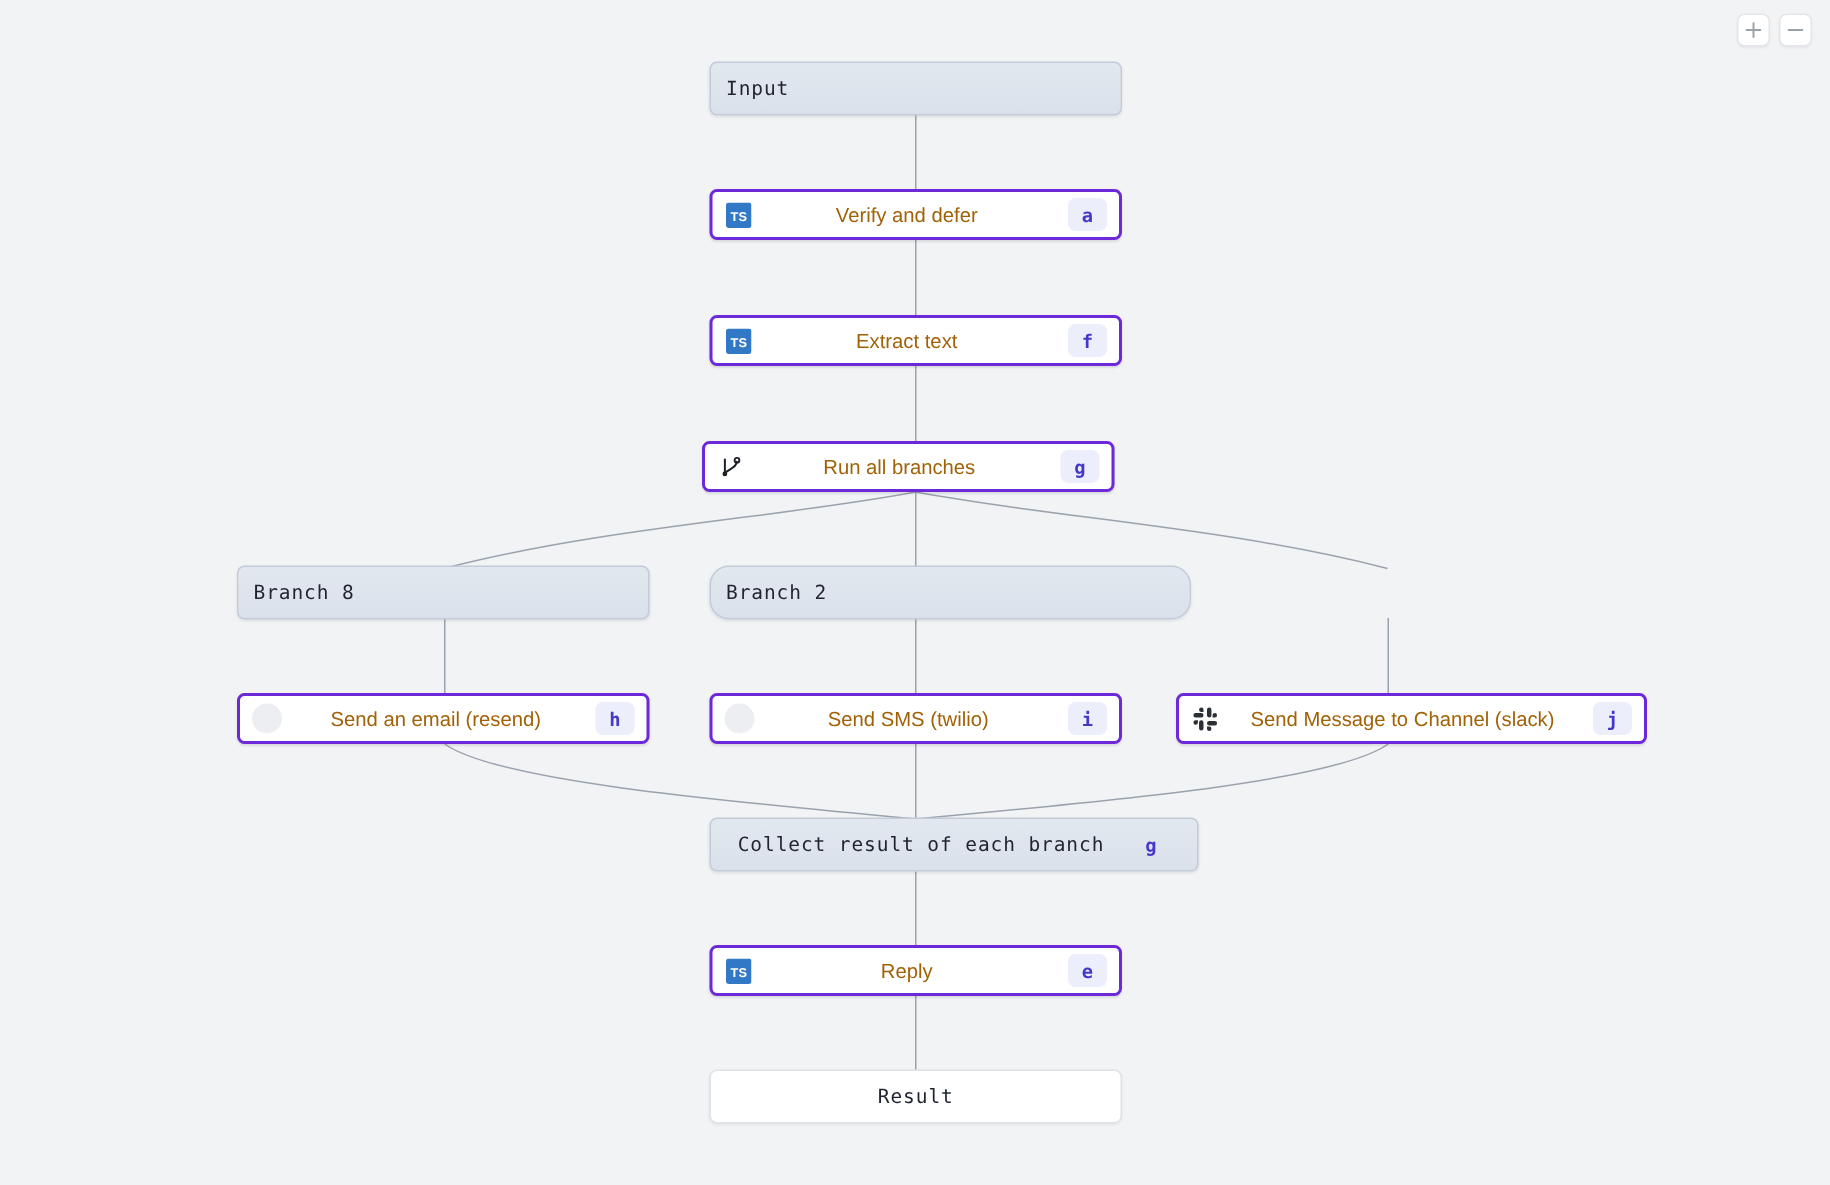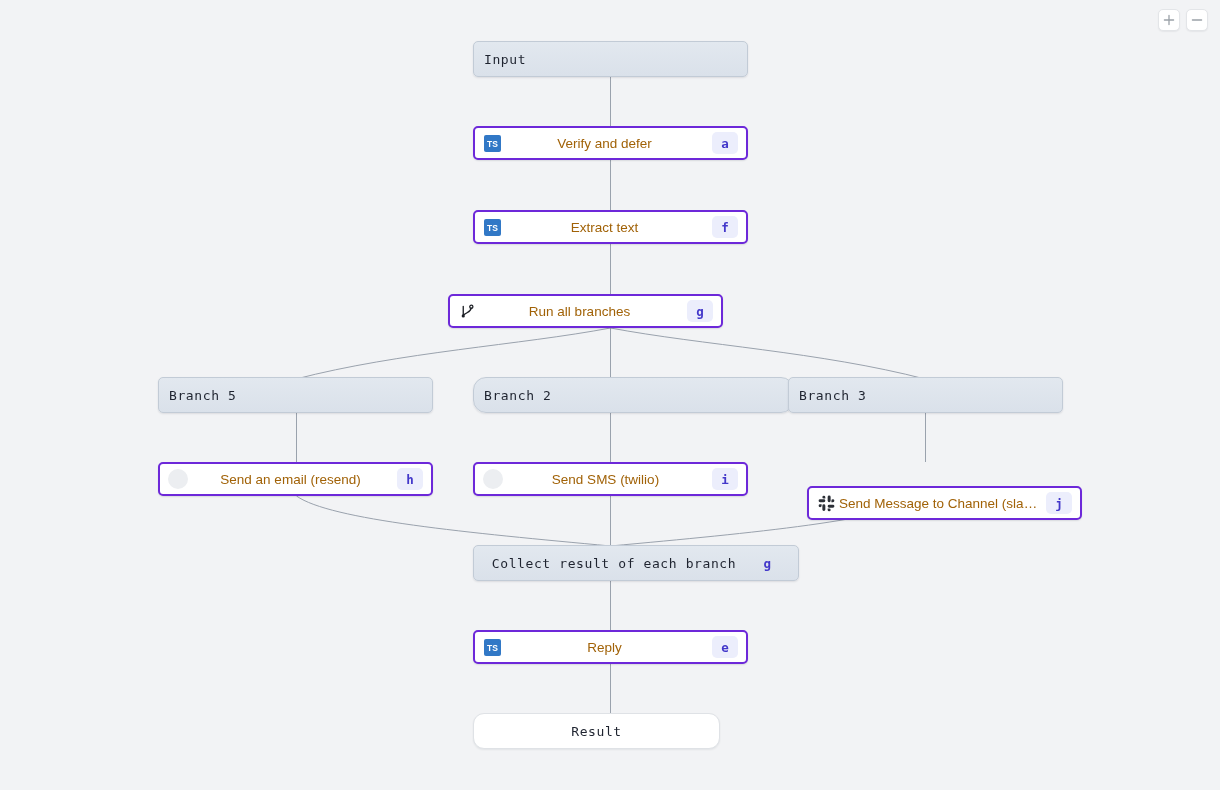--- a/index.html
+++ b/index.html
@@ -224,58 +224,55 @@
     <span class="node-icon">
       <svg width="17" height="17" viewBox="0 0 17 17">
         <rect x="0" y="0" width="17" height="17" rx="2" fill="#3178c6"></rect>
         <text x="8.5" y="12.2" text-anchor="middle" fill="#ffffff" font-family="Liberation Sans, sans-serif" font-size="8.5" font-weight="bold">TS</text>
       </svg>
     </span>
     <span class="node-label">Extract text</span>
     <span class="badge">f</span>
   </div>
 
-  <div class="node mod" style="left:448px; top:294px; width:275px;">
+  <div class="node mod" style="left:468px; top:294px; width:275px;">
     <span class="node-icon">
       <svg width="17" height="17" viewBox="0 0 16 16">
         <g fill="none" stroke="#1c1f25" stroke-width="1.25" stroke-linecap="round">
           <path d="M4 3.2 L4 11.6"></path>
           <path d="M11.4 4.6 C 11.4 8.2, 7.4 8.6, 4.2 11.4"></path>
         </g>
         <circle cx="4" cy="12.2" r="1.5" fill="#1c1f25"></circle>
         <circle cx="11.6" cy="3.6" r="1.5" fill="none" stroke="#1c1f25" stroke-width="1.2"></circle>
       </svg>
     </span>
     <span class="node-label">Run all branches</span>
     <span class="badge">g</span>
   </div>
 
   <div class="node frame" style="left:158px; top:377px; width:275px;">
-    <span class="mono">Branch 5</span>
+    <span class="mono">Branch 8</span>
   </div>
   <div class="node frame" style="left:473px; top:377px; width:321px;border-radius:13px;">
     <span class="mono">Branch 2</span>
-  </div>
-  <div class="node frame" style="left:788px; top:377px; width:275px;">
-    <span class="mono">Branch 3</span>
   </div>
 
   <div class="node mod" style="left:473px; top:462px; width:275px;">
     <span class="icon-blob"></span>
     <span class="node-label">Send SMS (twilio)</span>
     <span class="badge">i</span>
   </div>
 
   <div class="node mod" style="left:158px; top:462px; width:275px;">
     <span class="icon-blob"></span>
     <span class="node-label">Send an email (resend)</span>
     <span class="badge">h</span>
   </div>
 
-  <div class="node mod" style="left:807px; top:462px; width:275px;margin-top:24px;">
+  <div class="node mod" style="left:784px; top:462px; width:314px;">
     <span class="node-icon">
       <svg width="17" height="17" viewBox="0 0 24 24" fill="#2b2f36">
         <path d="M5.1 15.1a2.1 2.1 0 1 1-2.1-2.1h2.1v2.1zm1.06 0a2.1 2.1 0 0 1 4.2 0v5.3a2.1 2.1 0 0 1-4.2 0v-5.3z"></path>
         <path d="M8.26 5.1a2.1 2.1 0 1 1 2.1-2.1v2.1h-2.1zm0 1.06a2.1 2.1 0 0 1 0 4.2H2.96a2.1 2.1 0 0 1 0-4.2h5.3z"></path>
         <path d="M18.9 8.26a2.1 2.1 0 1 1 2.1 2.1h-2.1v-2.1zm-1.06 0a2.1 2.1 0 0 1-4.2 0V2.96a2.1 2.1 0 0 1 4.2 0v5.3z"></path>
         <path d="M15.74 18.9a2.1 2.1 0 1 1-2.1 2.1v-2.1h2.1zm0-1.06a2.1 2.1 0 0 1 0-4.2h5.3a2.1 2.1 0 0 1 0 4.2h-5.3z"></path>
       </svg>
     </span>
     <span class="node-label">Send Message to Channel (slack)</span>
     <span class="badge">j</span>
@@ -290,17 +287,17 @@
     <span class="node-icon">
       <svg width="17" height="17" viewBox="0 0 17 17">
         <rect x="0" y="0" width="17" height="17" rx="2" fill="#3178c6"></rect>
         <text x="8.5" y="12.2" text-anchor="middle" fill="#ffffff" font-family="Liberation Sans, sans-serif" font-size="8.5" font-weight="bold">TS</text>
       </svg>
     </span>
     <span class="node-label">Reply</span>
     <span class="badge">e</span>
   </div>
 
-  <div class="node plain" style="left:473px; top:713px; width:247px;border-radius:11px;">
+  <div class="node plain" style="left:473px; top:713px; width:275px;">
     <span class="mono">Result</span>
   </div>
 
 </div>
 
 </body></html>

